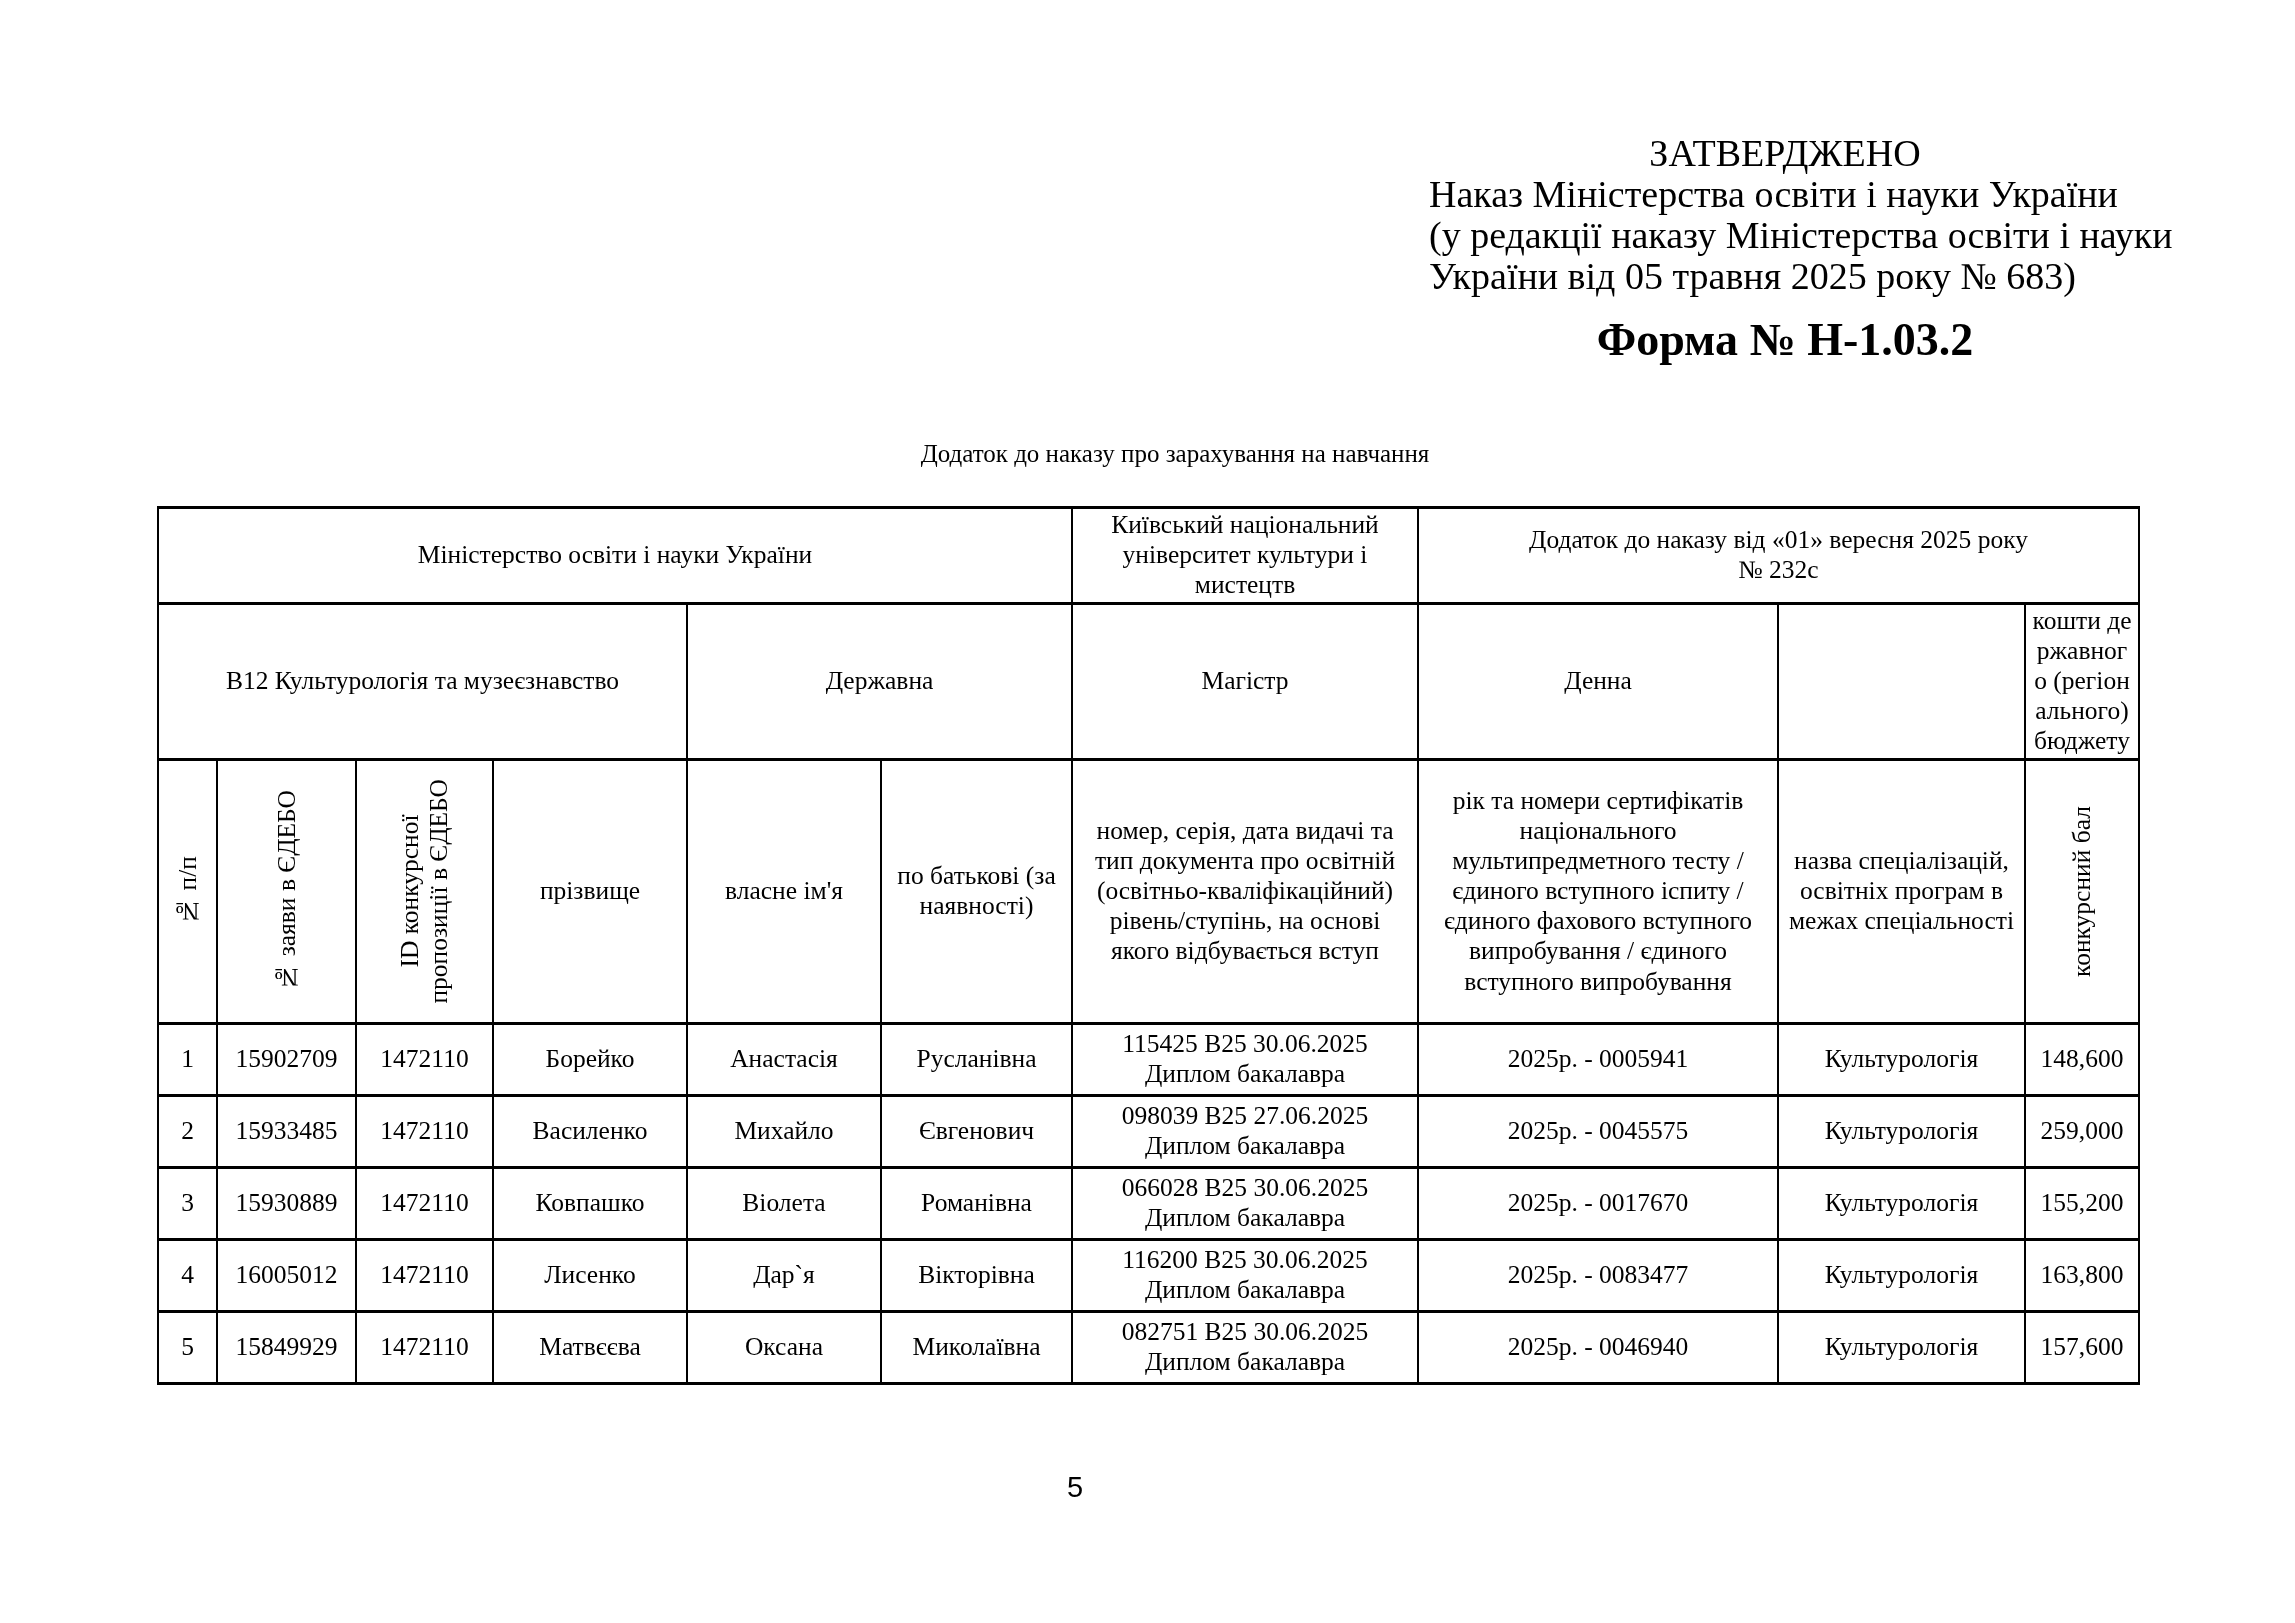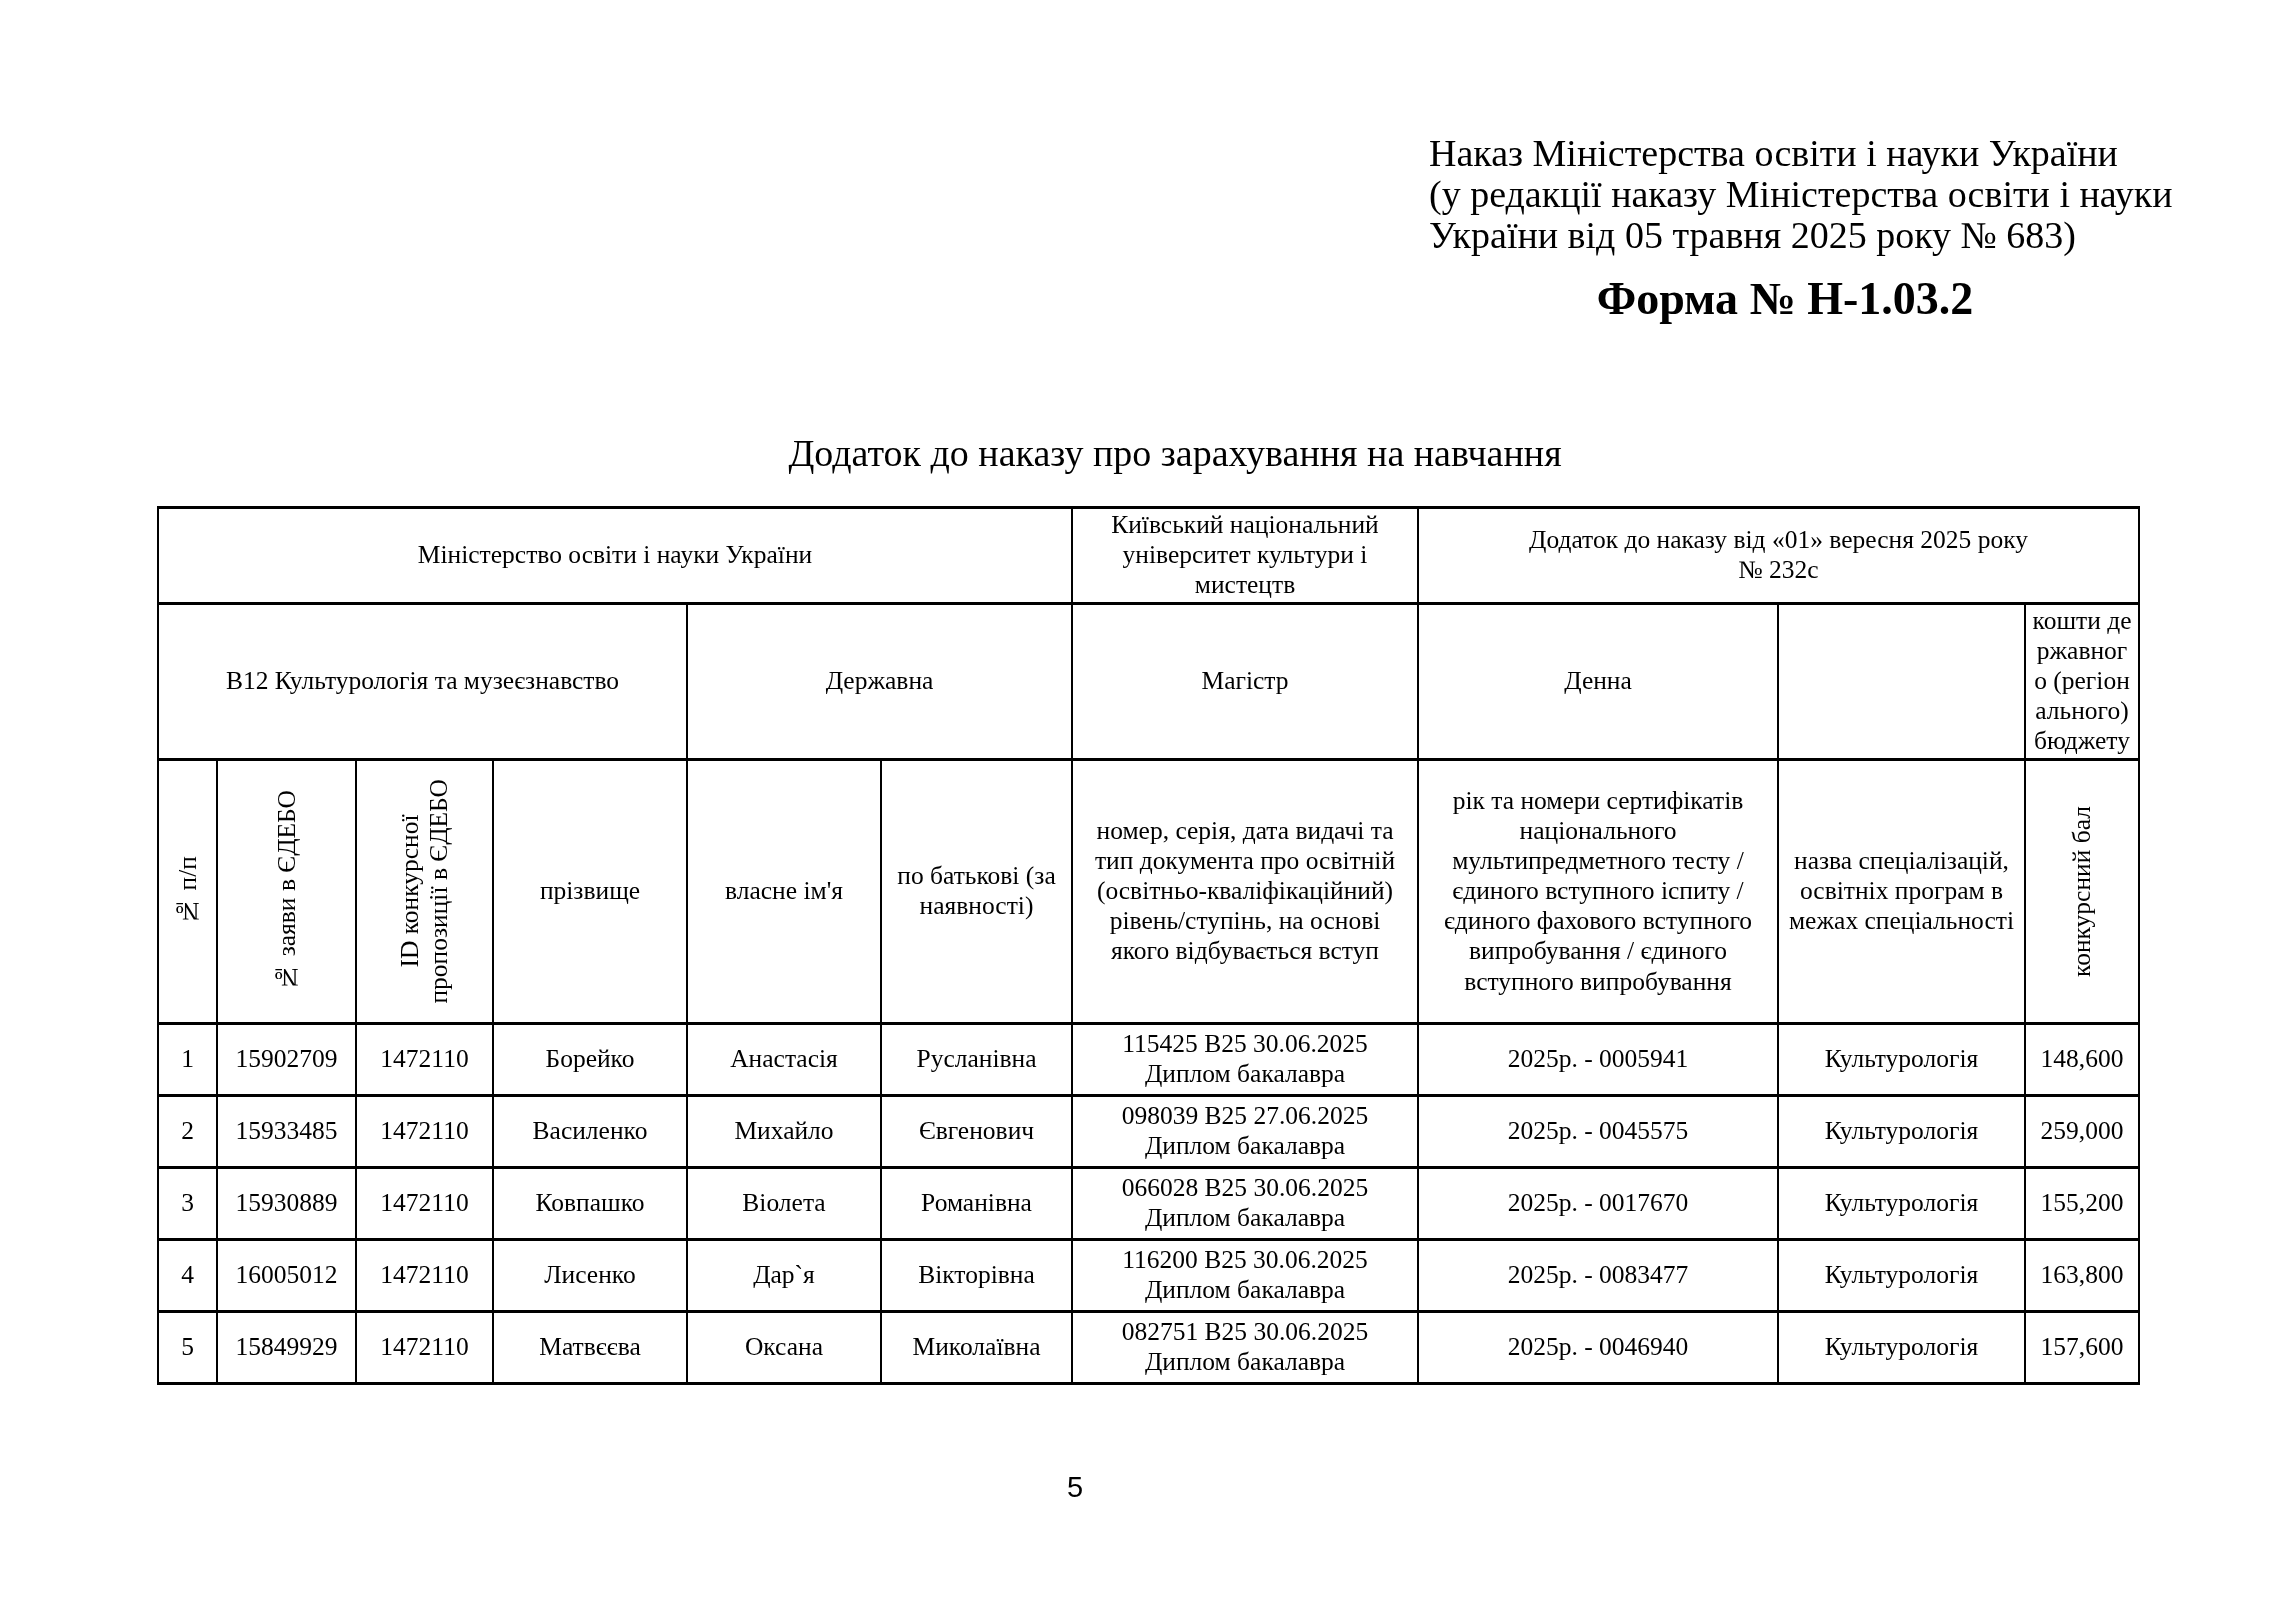--- a/index.html
+++ b/index.html
@@ -35,21 +35,21 @@
     font-weight: bold;
     font-size: 46px;
     white-space: nowrap;
   }
   .doc-title {
     position: absolute;
     left: 184px;
     top: 433px;
     width: 1982px;
     text-align: center;
-    font-size: 38px;
+    font-size: 25px;
     line-height: 41px;
     white-space: nowrap;
   }
   table.main-table {
     position: absolute;
     left: 157px;
     top: 506px;
     width: 1982px;
     border-collapse: collapse;
     table-layout: fixed;
@@ -110,20 +110,21 @@
     left: 1067px;
     top: 1471px;
     font-family: "Liberation Sans", sans-serif;
     font-size: 29px;
   }
 </style>
 </head>
 <body>
 
 <div class="approval-block">
+  <div class="approved-label">ЗАТВЕРДЖЕНО</div>
   <div class="approval-line">Наказ Міністерства освіти і науки України</div>
   <div class="approval-line">(у редакції наказу Міністерства освіти і науки</div>
   <div class="approval-line">України від 05 травня 2025 року № 683)</div>
   <div class="form-label">Форма № Н-1.03.2</div>
 </div>
 
 <div class="doc-title">Додаток до наказу про зарахування на навчання</div>
 
 <table class="main-table">
   <colgroup>

